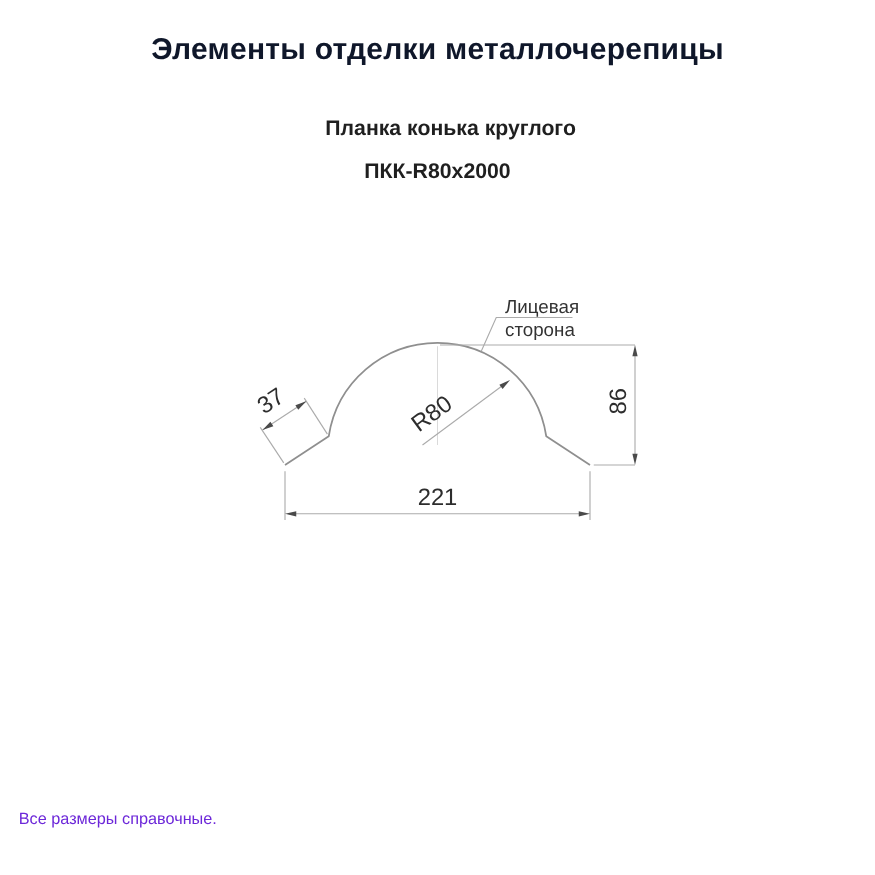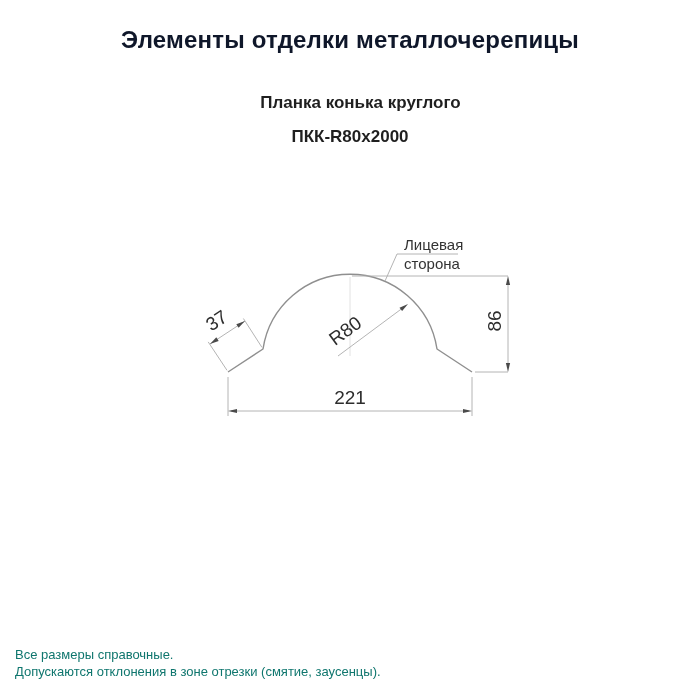--- a/index.html
+++ b/index.html
@@ -40,21 +40,21 @@
   .centerline{ fill: none; stroke: #dadada; stroke-width: 0.8; }
   .arrow     { fill: #4a4a4a; stroke: none; }
   .dimtext   { font-family: "Liberation Sans", sans-serif; font-size: 19px; fill: #2d2d2d; }
   .labeltext { font-family: "Liberation Sans", sans-serif; font-size: 15px; fill: #333333; }
   #footer {
     position: absolute;
     left: 15px;
     top: 646px;
     font-size: 13px;
     line-height: 17px;
-    color: #0f766e;
+    color: #6d28d9;
   }
 </style>
 </head>
 <body>
 
 <div id="page">
 
   <div id="page-title">Элементы отделки металлочерепицы</div>
 
   <div id="product-header">
@@ -103,16 +103,15 @@
       <path class="dimline" d="M 227 370.3 L 208.2 341.9"></path>
       <path class="dimline" d="M 245 321 L 210 344"></path>
       <polygon class="arrow" points="245,321 238.6,327.7 236.3,324.2"></polygon>
       <polygon class="arrow" points="210,344 218.7,340.9 216.3,337.3"></polygon>
       <text class="dimtext" text-anchor="middle" transform="translate(220,326) rotate(-33)">37</text>
     </g>
   </svg>
 
   <div id="footer">
     <div>Все размеры справочные.</div>
-    <div>Допускаются отклонения в зоне отрезки (смятие, заусенцы).</div>
   </div>
 
 </div>
 
 </body></html>

